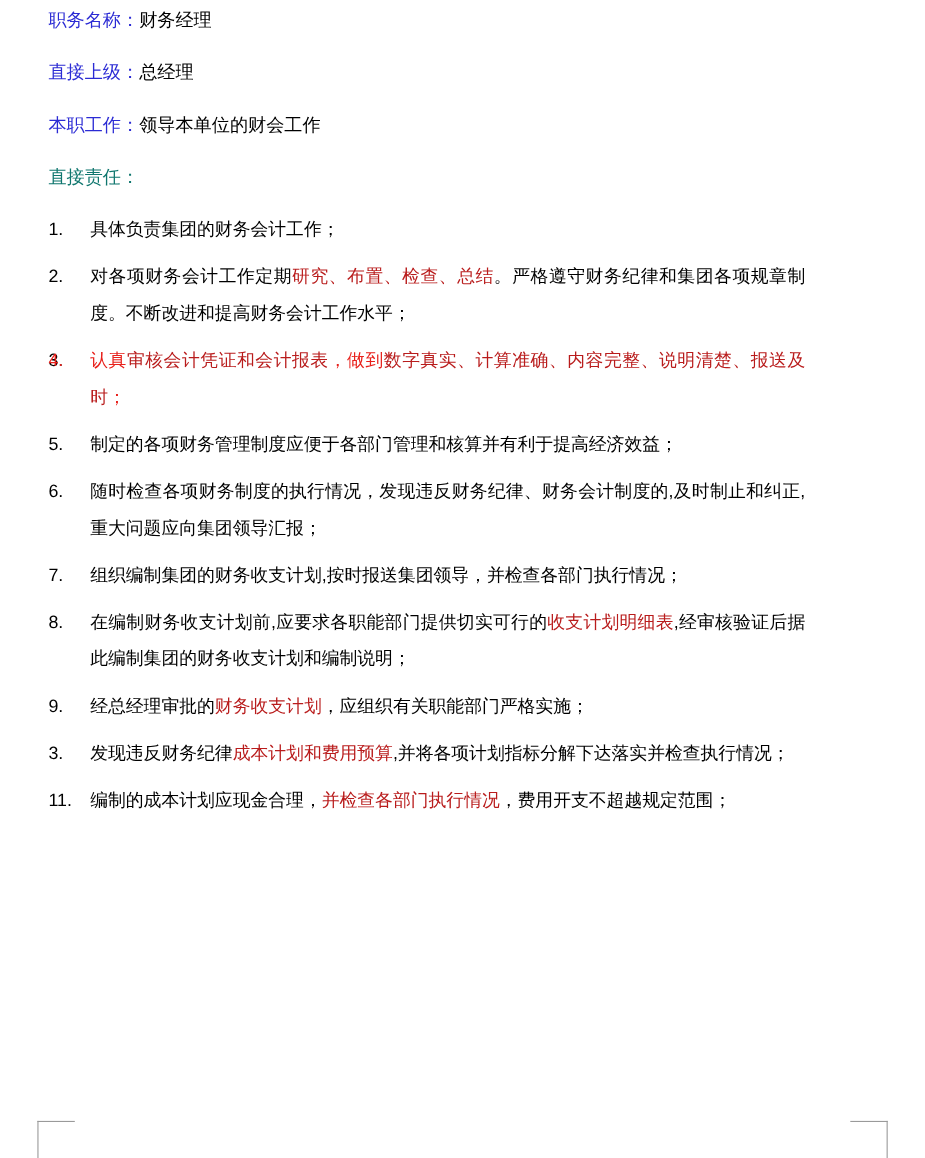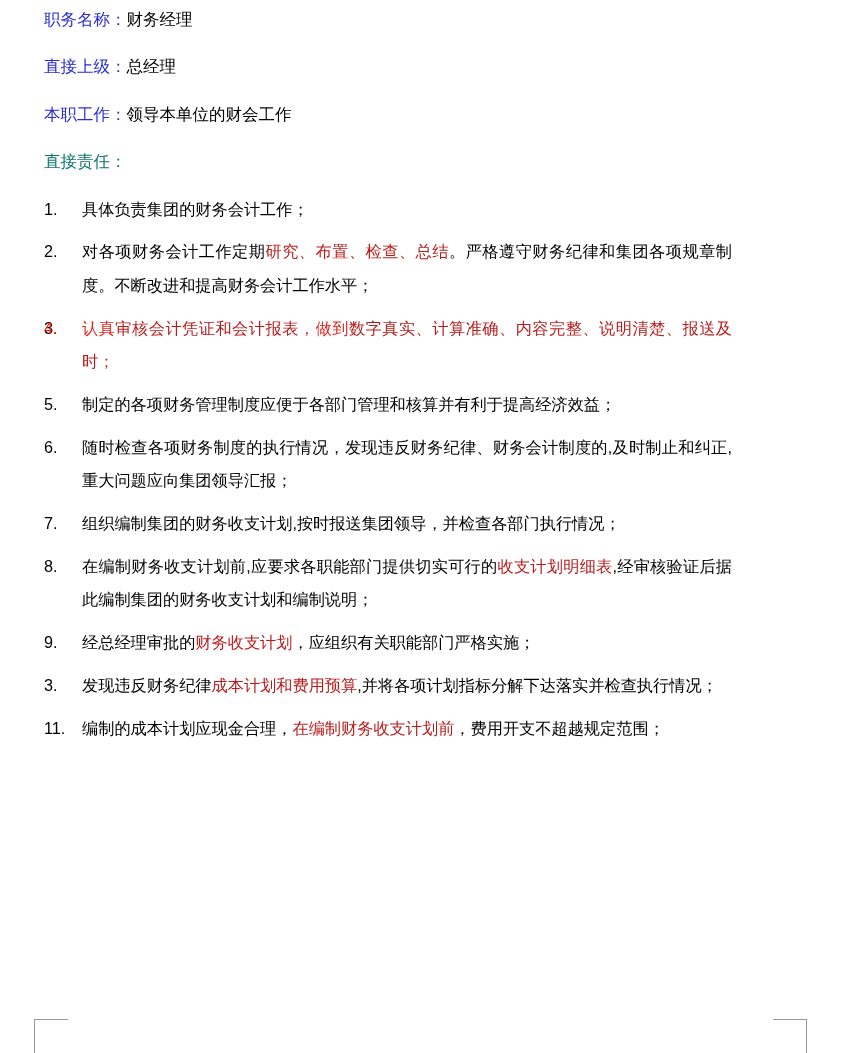--- a/index.html
+++ b/index.html
@@ -112,21 +112,21 @@
       <li><span class="num">1.</span><span><span class="">具体负责集团的财务会计工作；</span></span></li>
       <li><span class="num">2.</span><span><span class="">对各项财务会计工作定期</span><span class="r">研究、布置、检查、总结</span><span class="">。严格遵守财务纪律和集团各项规章制度。不断改进和提高财务会计工作水平；</span></span></li>
       <li><span class="num">3.</span></li>
       <li class="red-item"><span class="num">4.</span><span><span class="">认真</span><span class="r">审核会计凭证和会计报表</span><span class="">，做到</span><span class="r">数字真实、计算准确、内容完整、说明清楚、报送及时</span><span class="">；</span></span></li>
       <li><span class="num">5.</span><span><span class="">制定的各项财务管理制度应便于各部门管理和核算并有利于提高经济效益；</span></span></li>
       <li><span class="num">6.</span><span><span class="">随时检查各项财务制度的执行情况，发现违反财务纪律、财务会计制度的,及时制止和纠正,重大问题应向集团领导汇报；</span></span></li>
       <li><span class="num">7.</span><span><span class="">组织编制集团的财务收支计划,按时报送集团领导，并检查各部门执行情况；</span></span></li>
       <li><span class="num">8.</span><span><span class="">在编制财务收支计划前,应要求各职能部门提供切实可行的</span><span class="r">收支计划明细表</span><span class="">,经审核验证后据此编制集团的财务收支计划和编制说明；</span></span></li>
       <li><span class="num">9.</span><span><span class="">经总经理审批的</span><span class="r">财务收支计划</span><span class="">，应组织有关职能部门严格实施；</span></span></li>
       <li><span class="num">3.</span><span><span class="">发现违反财务纪律</span><span class="r">成本计划和费用预算</span><span class="">,并将各项计划指标分解下达落实并检查执行情况；</span></span></li>
-      <li><span class="num">11.</span><span><span class="">编制的成本计划应现金合理，</span><span class="r">在编制财务收支计划前</span><span class="">，费用开支不超越规定范围；</span></span></li>
+      <li><span class="num">11.</span><span><span class="">编制的成本计划应现金合理，</span><span class="r">并检查各部门执行情况</span><span class="">，费用开支不超越规定范围；</span></span></li>
     </ol>
 
   <div class="bottom-marks">
     <span class="mark left"></span>
     <span class="mark right"></span>
   </div>
 
 </div>
 
 </body></html>

